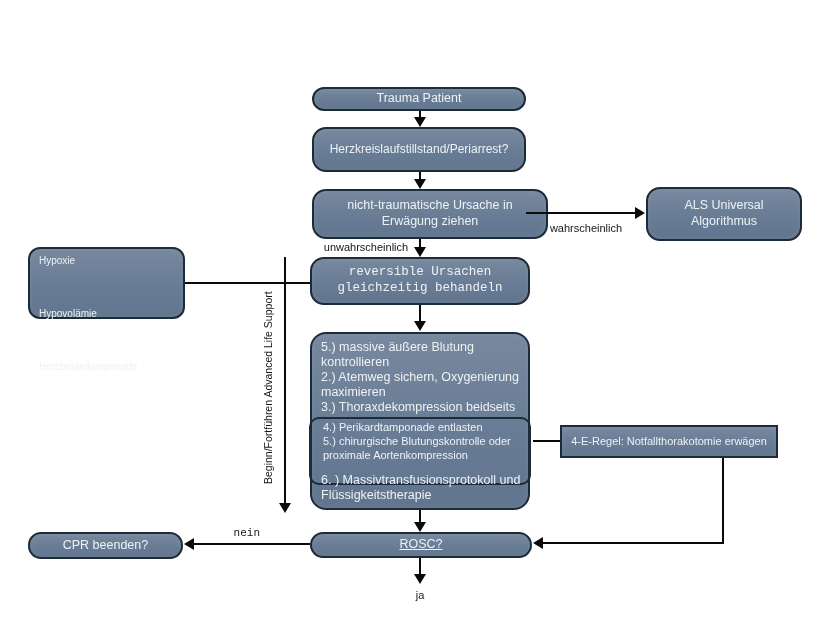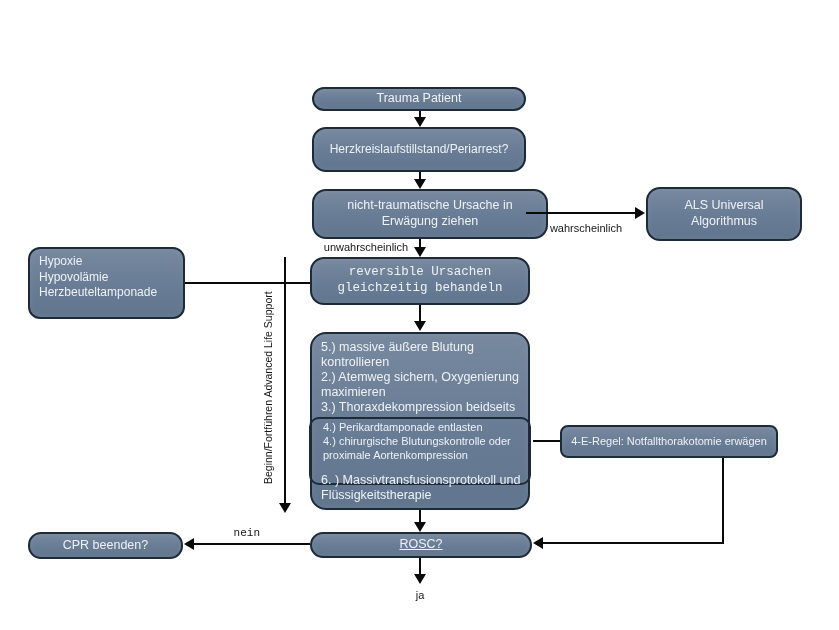--- a/index.html
+++ b/index.html
@@ -30,21 +30,21 @@
     display:flex;align-items:center;justify-content:center;
   }
   .iv-item{width:100%;}
   .big-top{position:absolute;left:9px;right:5px;top:6px;text-align:left;font-size:12.5px;line-height:1.2;}
   .big-bottom{position:absolute;left:9px;right:5px;top:139px;text-align:left;font-size:12.5px;line-height:1.2;}
   #n-inner{
     position:absolute;left:-3px;right:-3px;top:83px;height:68px;box-sizing:border-box;
     border:2px solid var(--node-border,#1d2a38);border-radius:10px;
     padding:2px 4px 2px 12px;text-align:left;font-size:11px;line-height:1.26;background:transparent;
   }
-  #n-causes{padding:5px 4px 4px 9px;font-size:12px;line-height:1.3;}
+  #n-causes{padding:5px 4px 4px 9px;font-size:10px;line-height:1.3;gap:40px;}
 </style>
 </head>
 <body>
 
 <div id="stage">
 
   <div class="node" style="left:312px;top:87px;width:214px;height:24px;border-radius:12px;">
     <span>Trauma Patient</span>
   </div>
 
@@ -71,28 +71,28 @@
   </div>
 
   <div class="node" style="left:310px;top:332px;width:220px;height:178px;border-radius:16px;">
     <div class="big-top">
       <div class="iv-item">5.) massive äußere Blutung kontrollieren</div>
       <div class="iv-item">2.) Atemweg sichern, Oxygenierung maximieren</div>
       <div class="iv-item">3.) Thoraxdekompression beidseits</div>
     </div>
     <div id="n-inner">
       <div class="iv-item">4.) Perikardtamponade entlasten</div>
-      <div class="iv-item">4.) chirurgische Blutungskontrolle oder proximale Aortenkompression</div>
+      <div class="iv-item">5.) chirurgische Blutungskontrolle oder proximale Aortenkompression</div>
     </div>
     <div class="big-bottom">
       <div class="iv-item">6. ) Massivtransfusionsprotokoll und Flüssigkeitstherapie</div>
     </div>
   </div>
 
-  <div class="node" style="left:560px;top:425px;width:218px;height:33px;border-radius:8px;font-size:11px;">
+  <div class="node" style="left:560px;top:425px;width:218px;height:33px;border-radius:0;font-size:11px;">
     <span>4-E-Regel: Notfallthorakotomie erwägen</span>
   </div>
 
   <div class="node" style="left:28px;top:532px;width:155px;height:27px;border-radius:13px;">
     <span>CPR beenden?</span>
   </div>
 
   <div class="node" style="left:310px;top:532px;width:222px;height:26px;border-radius:13px;text-decoration:underline;">
     <span>ROSC?</span>
   </div>

